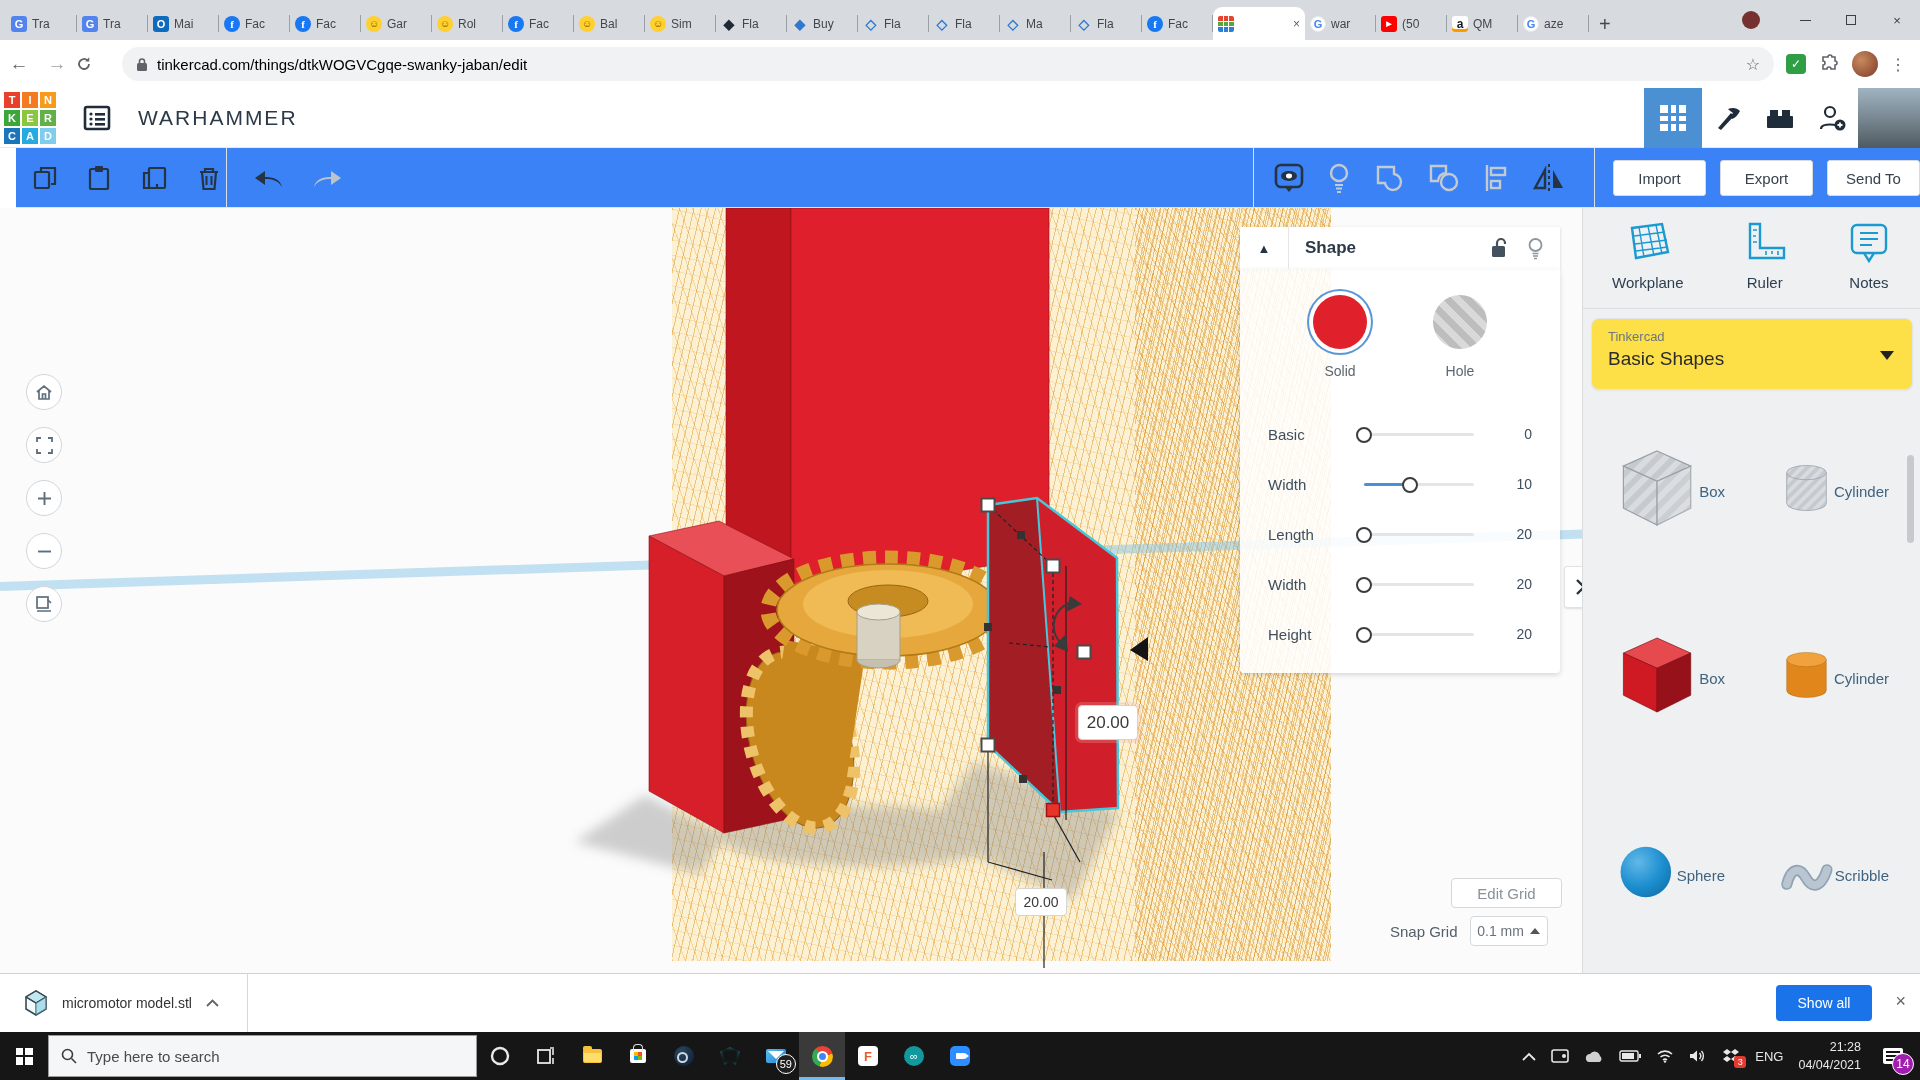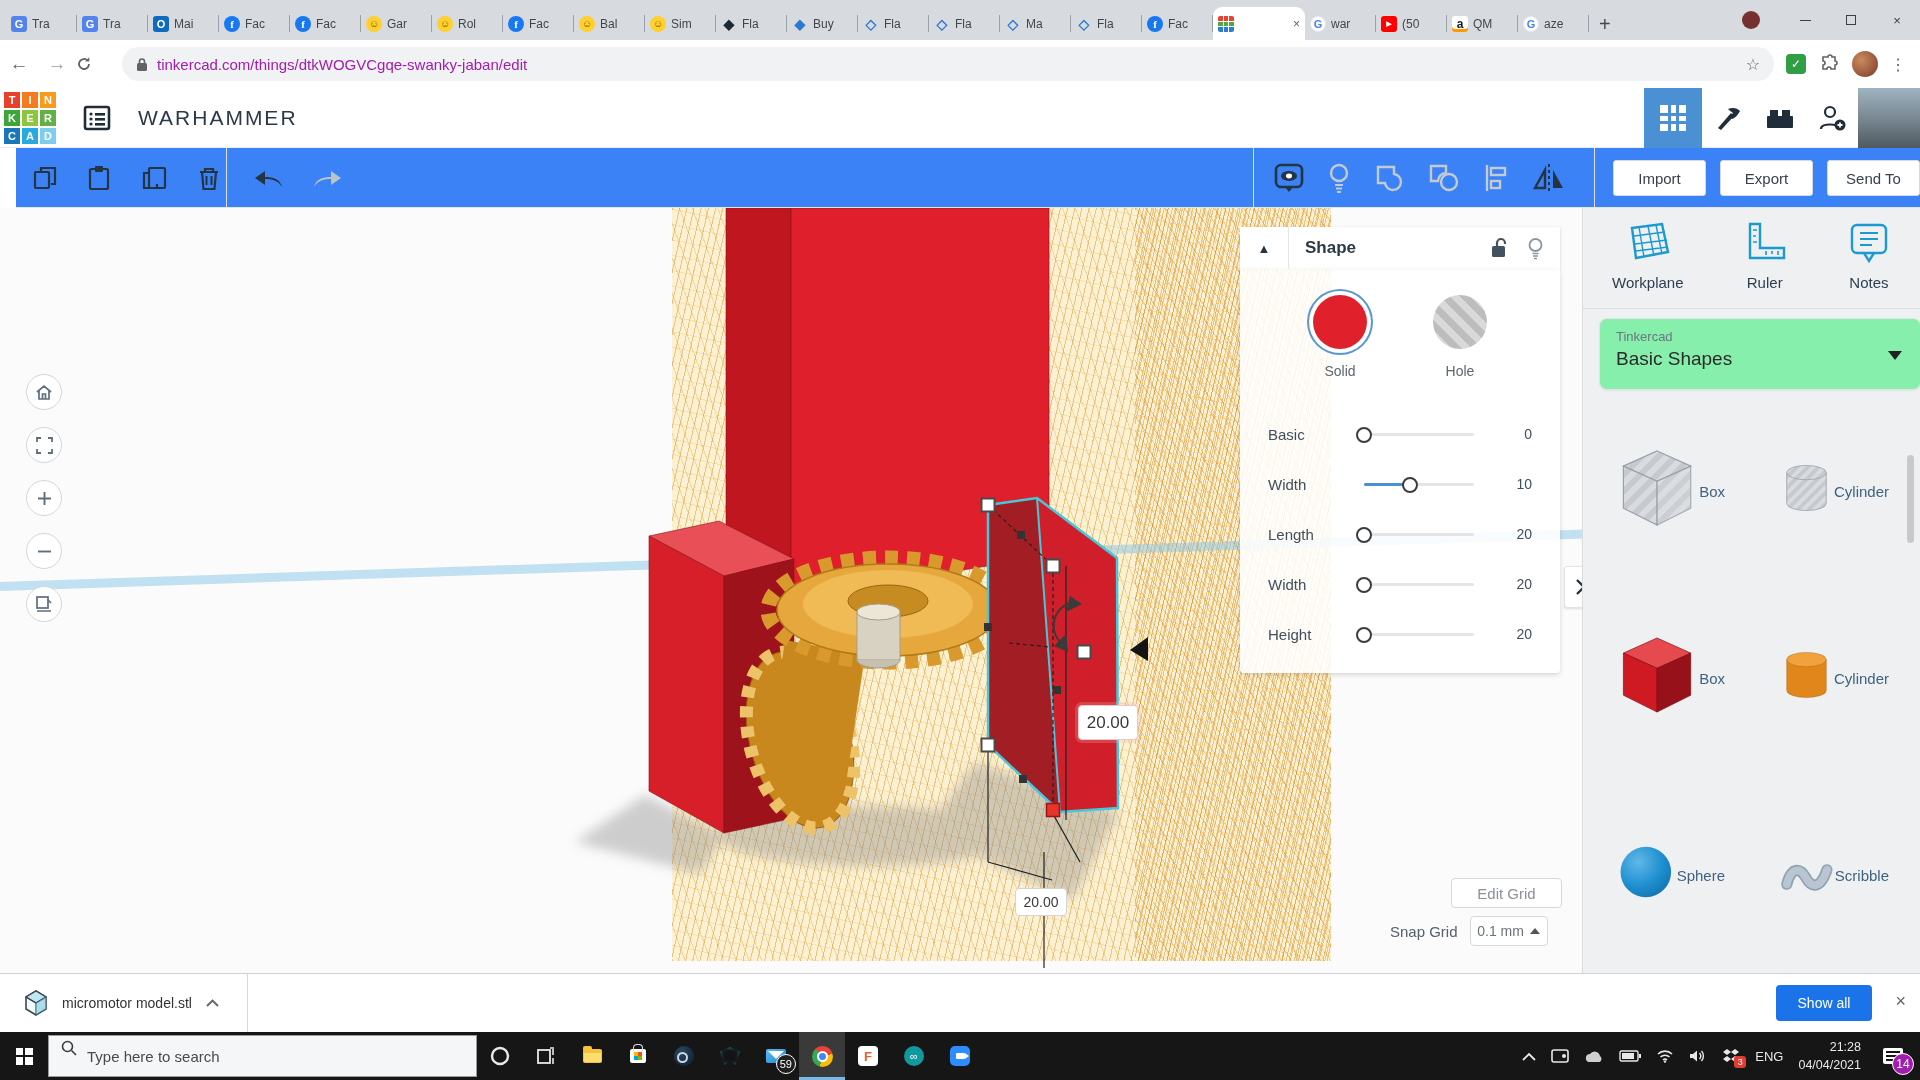--- a/index.html
+++ b/index.html
@@ -30,21 +30,21 @@
 .winctl{position:absolute;right:0;top:0;height:40px;display:flex;align-items:center}
 .mediacircle{width:18px;height:18px;border-radius:50%;background:#76302f;margin-right:22px}
 .wbtn{width:46px;height:40px;display:flex;align-items:center;justify-content:center;color:#3c4043;font-size:13px}
 .wmin{width:11px;border-bottom:1.5px solid #3c4043;height:1px;display:inline-block}
 .wmax{width:10px;height:10px;border:1.5px solid #3c4043;display:inline-block}
 
 .addrbar{position:absolute;left:0;top:40px;width:1920px;height:48px;background:#fff;display:flex;align-items:center;box-shadow:0 1px 0 #e3e5e8}
 .navic{width:38px;text-align:center;font-size:19px;color:#5f6368}
 .navic.fwd{color:#9aa0a6}
 .urlpill{height:34px;background:#f0f2f4;border-radius:17px;flex:1;margin:0 12px 0 8px;display:flex;align-items:center;padding:0 14px;gap:9px}
-.url{font-size:15px;color:#a21caf}
+.url{font-size:15px;color:#000000}
 .star{margin-left:auto;font-size:16px;color:#5f6368}
 .extgreen{width:20px;height:20px;border-radius:4px;background:#2f9e44;color:#fff;font-size:12px;display:flex;align-items:center;justify-content:center;margin-right:14px}
 .puzzle{margin-right:12px}
 .chravatar{width:26px;height:26px;border-radius:50%;background:radial-gradient(circle at 35% 35%,#c98a5e,#7c3a28);margin-right:12px}
 .kebab{font-size:16px;color:#5f6368;margin-right:14px}
 
 .tkheader{position:absolute;left:0;top:88px;width:1920px;height:60px;background:#fff;border-bottom:1px solid #e8eaec;display:flex;align-items:center}
 .tklogo{width:52px;height:52px;margin-left:4px;display:grid;grid-template-columns:repeat(3,1fr);grid-template-rows:repeat(3,1fr);gap:2px;background:#fff}
 .tklogo span{display:flex;align-items:center;justify-content:center;color:#fff;font-size:11px;font-weight:bold}
 .tklogo span:nth-child(1){background:#e8402a}.tklogo span:nth-child(2){background:#f47b20}.tklogo span:nth-child(3){background:#f89a1c}
@@ -122,40 +122,40 @@
 .snaplabel{font-size:15px;color:#55606a}
 .snapdd{width:78px;height:30px;background:#fff;border:1px solid #d5d8da;border-radius:4px;font-size:14px;color:#6a737c;display:flex;align-items:center;justify-content:center;gap:6px}
 .upcaret{width:0;height:0;border-left:5px solid transparent;border-right:5px solid transparent;border-bottom:6px solid #555}
 .dncaret{width:0;height:0;border-left:7px solid transparent;border-right:7px solid transparent;border-top:9px solid #222}
 
 .sidebar{position:absolute;left:1582px;top:208px;width:338px;height:765px;background:#eef0f2;border-left:1px solid #dadde0}
 .tools{position:absolute;left:0;top:12px;width:338px;display:flex;justify-content:space-around}
 .tool{display:flex;flex-direction:column;align-items:center;gap:8px}
 .toollabel{font-size:15px;color:#2d3e50}
 .tooldiv{position:absolute;left:0;top:100px;width:338px;height:1px;background:#dcdfe2}
-.libdd{position:absolute;left:16px;top:110px;width:322px;height:72px;background:#86efac;border:1px solid #e2e4e6;border-radius:8px;padding:10px 16px;box-shadow:0 1px 2px rgba(0,0,0,.05)}
+.libdd{position:absolute;left:8px;top:110px;width:322px;height:72px;background:#fde047;border:1px solid #e2e4e6;border-radius:8px;padding:10px 16px;box-shadow:0 1px 2px rgba(0,0,0,.05)}
 .libbrand{font-size:13px;color:#6d7680}
 .libsel{font-size:19px;color:#2b2b2b;margin-top:4px}
 .libcaret{position:absolute;right:18px;top:32px}
 .tile{position:absolute;width:110px;display:flex;flex-direction:row;align-items:center}
 .tilelabel{font-size:15px;color:#3f637f;margin-top:6px}
 .sscroll{position:absolute;left:324px;top:247px;width:7px;height:88px;background:#c7cacd;border-radius:4px}
 
 .dlbar{position:absolute;left:0;top:973px;width:1920px;height:59px;background:#fff;border-top:1px solid #cfd1d4;display:flex;align-items:center}
 .dlchip{display:flex;align-items:center;gap:14px;padding:0 20px 0 24px;height:100%}
 .dlname{font-size:14px;color:#333}
 .dldiv{width:1px;height:59px;background:#d8d8d8;margin-left:8px}
 .showall{position:absolute;right:48px;top:11px;width:96px;height:36px;background:#1a73e8;color:#fff;font-size:14px;border-radius:4px;display:flex;align-items:center;justify-content:center}
 .dlclose{position:absolute;right:14px;top:17px;font-size:18px;color:#5f6368}
 
 .taskbar{position:absolute;left:0;top:1032px;width:1920px;height:48px;background:#161616;display:flex;align-items:center;color:#e8e8e8}
 .startbtn{width:48px;height:48px;display:grid;place-items:center}
 .winlogo{width:17px;height:17px;display:grid;grid-template-columns:1fr 1fr;grid-template-rows:1fr 1fr;gap:2px}
 .winlogo i{background:#fff}
-.tsearch{width:429px;height:42px;background:#f5f6f7;border:1px solid #9a9a9a;display:flex;gap:10px;padding:4px 12px}
+.tsearch{width:429px;height:42px;background:#f5f6f7;border:1px solid #9a9a9a;display:flex;align-items:center;gap:10px;padding:4px 12px}
 .tsearch input{border:none;outline:none;background:transparent;font-size:15px;color:#3c3c3c;width:330px;font-family:"Liberation Sans",sans-serif}
 .tsearch input::placeholder{color:#4a4a4a}
 .tbapp{width:46px;height:48px;display:flex;align-items:center;justify-content:center;position:relative}
 .tbapp.active{background:#3a3a3a;box-shadow:inset 0 -3px 0 #76b9ed}
 .badge{position:absolute;right:3px;bottom:6px;min-width:20px;height:20px;border-radius:10px;background:#1f1f1f;border:1px solid #fff;color:#fff;font-size:11px;display:flex;align-items:center;justify-content:center;padding:0 3px}
 .folder{width:19px;height:14px;background:#f6c13d;border-radius:2px;position:relative}
 .folder::before{content:"";position:absolute;left:0;top:-3px;width:9px;height:4px;background:#f6c13d;border-radius:2px 2px 0 0}
 .folder::after{content:"";position:absolute;left:1px;top:4px;width:17px;height:9px;background:#fedd6b;border-radius:1px}
 .storebag{width:16px;height:14px;background:#fff;border-radius:2px;position:relative;display:grid;place-items:center}
 .storebag::before{content:"";position:absolute;top:-5px;width:8px;height:6px;border:1.5px solid #ddd;border-bottom:none;border-radius:4px 4px 0 0}

